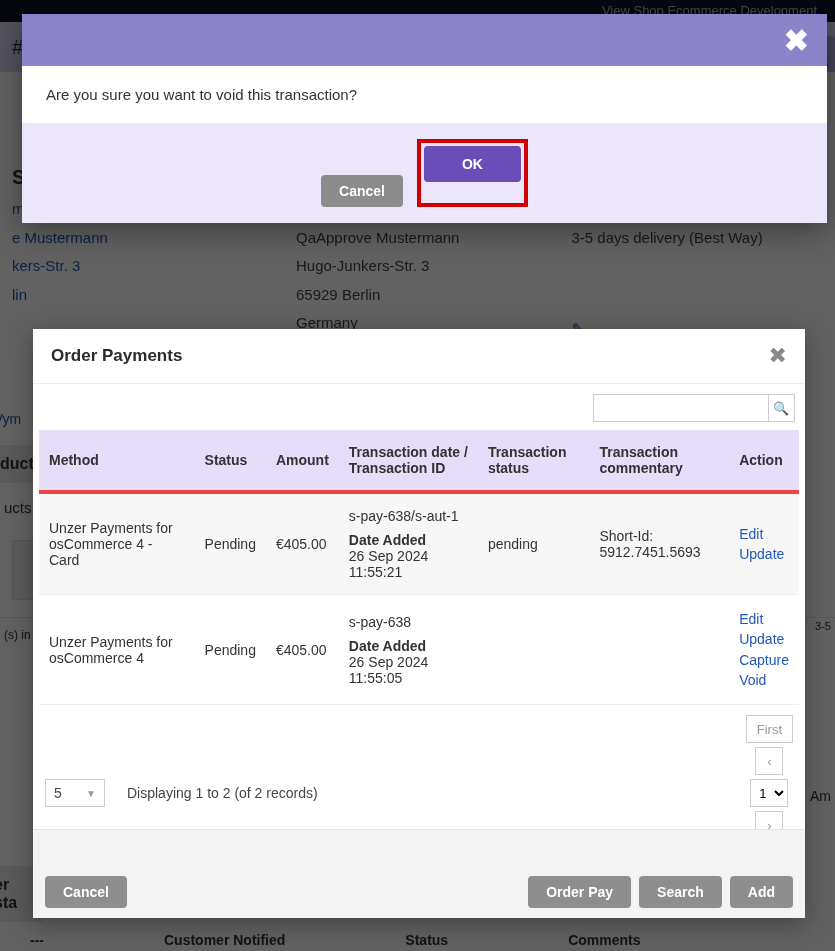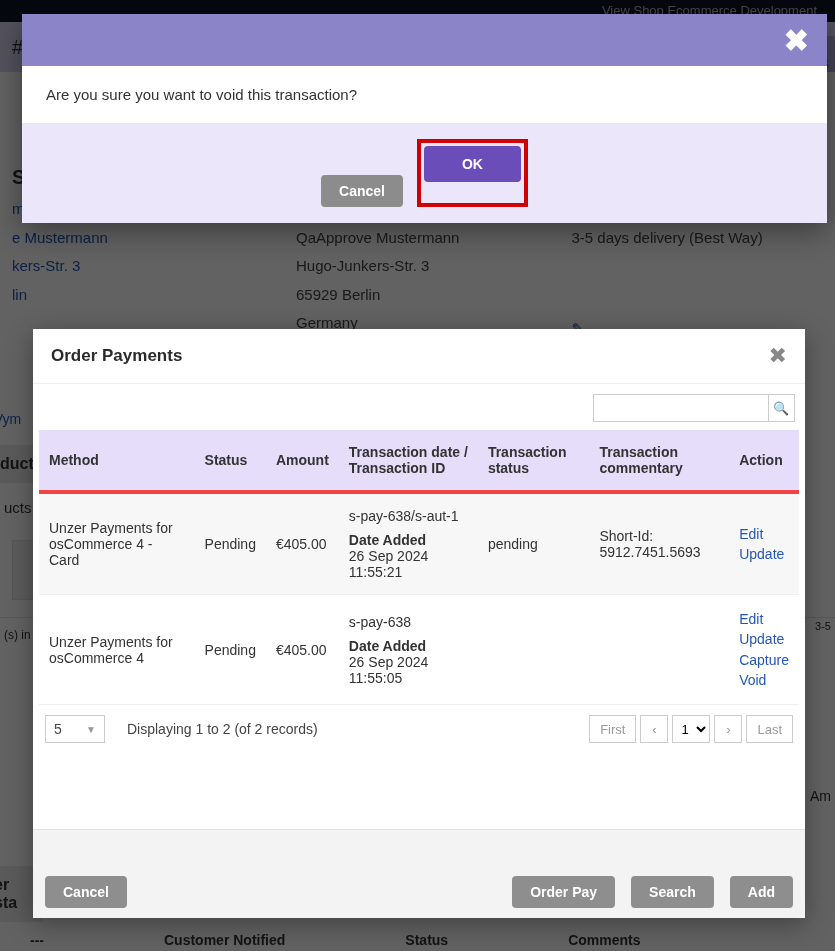--- a/index.html
+++ b/index.html
@@ -222,20 +222,21 @@
       color: #444;
     }
     .page-size .arrow {
       color: #999;
       font-size: 10px;
     }
     .paging-right {
       display: flex;
       align-items: center;
       gap: 4px;
+      flex-direction: column;
     }
     .pg-btn {
       height: 28px;
       min-width: 28px;
       padding: 0 10px;
       border: 1px solid #ccc;
       background: #fff;
       color: #999;
       font-size: 13px;
       cursor: pointer;
@@ -251,21 +252,21 @@
     .orders-footer {
       background: #f3f3f3;
       border-top: 1px solid #e3e3e3;
       padding: 10px 12px;
       display: flex;
       align-items: center;
       justify-content: space-between;
     }
     .orders-footer .right {
       display: flex;
-      gap: 16px;
+      gap: 8px;
     }
     .btn {
       border: none;
       border-radius: 4px;
       padding: 8px 18px;
       font-size: 14px;
       font-weight: 600;
       cursor: pointer;
       color: #fff;
     }

